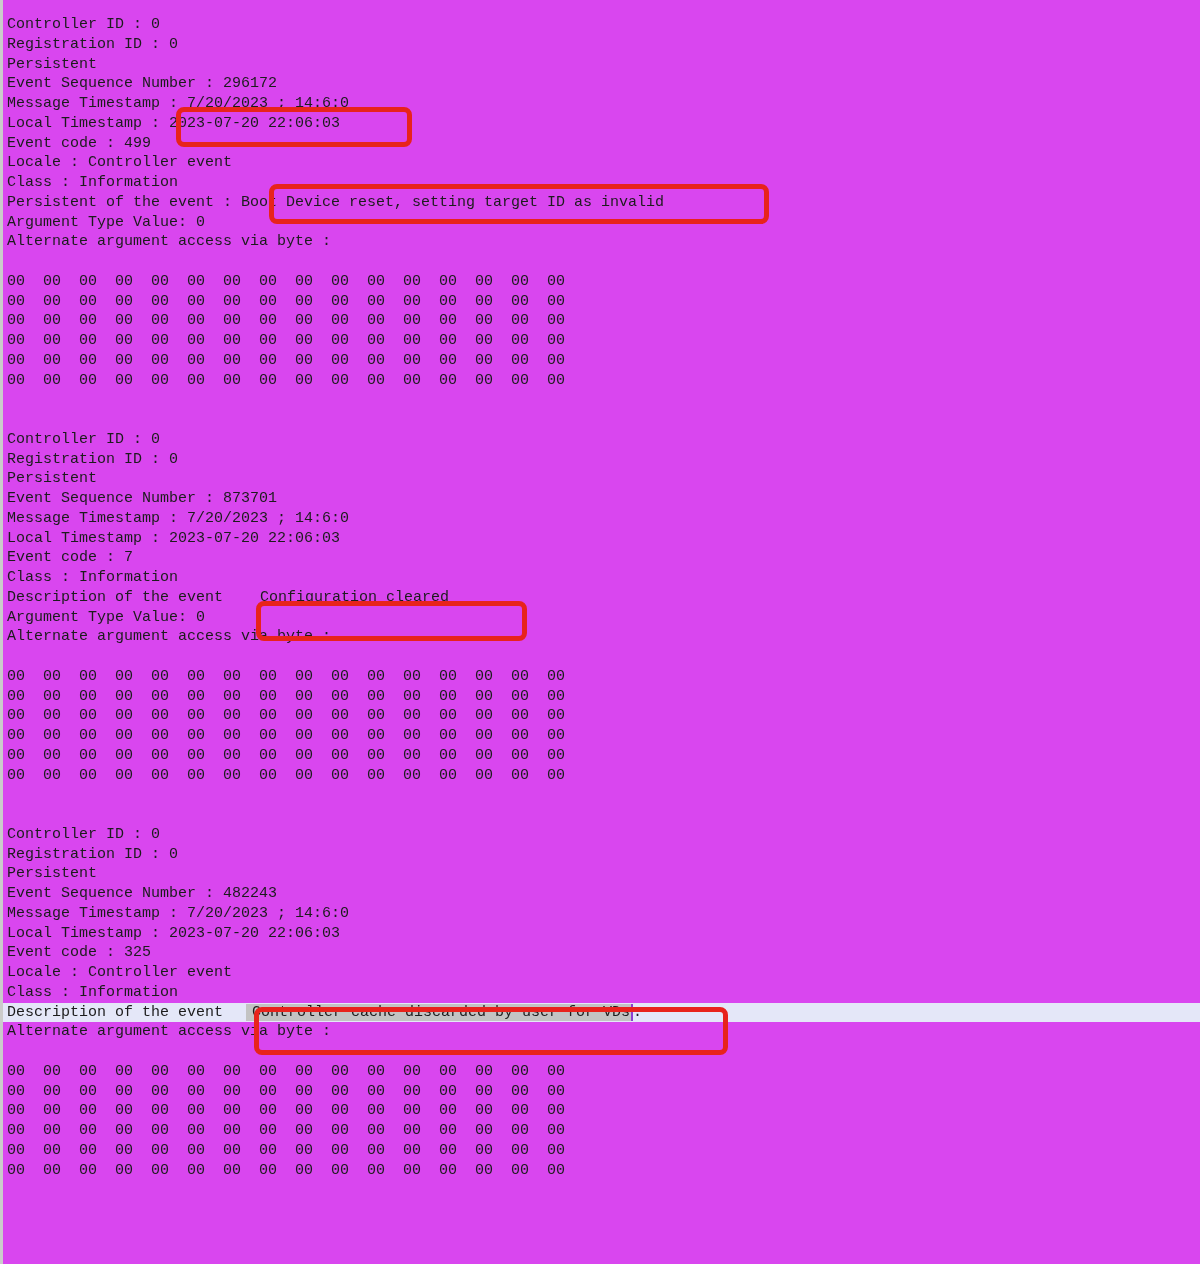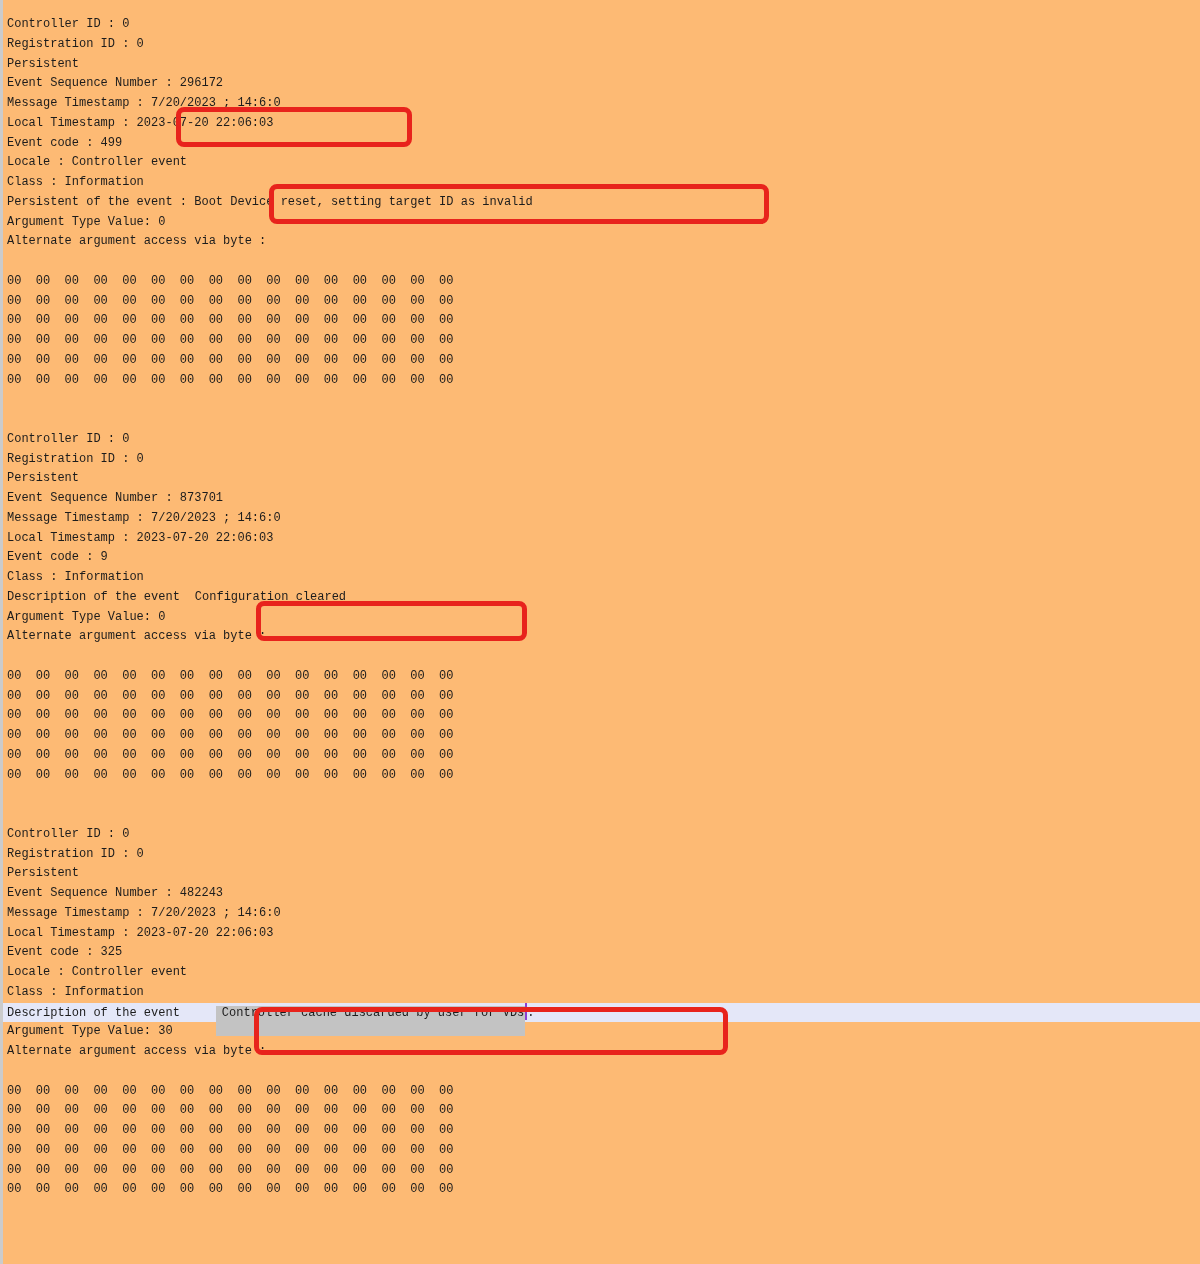--- a/index.html
+++ b/index.html
@@ -11,23 +11,23 @@
     --strip-gray: #cbcbcb;
   }
   * { box-sizing: border-box; }
   html, body { margin: 0; padding: 0; background: #ffffff; }
   body { width: 1200px; height: 1264px; overflow: hidden; }
 
   .page {
     position: relative;
     width: 1200px;
     height: 1264px;
-    background: #fdba74;
+    background: #d946ef;
     font-family: "Liberation Mono", "DejaVu Sans Mono", monospace;
-    font-size: 12px;
+    font-size: 15px;
     color: var(--text-color);
   }
 
   .left-strip {
     position: absolute;
     left: 0; top: 0;
     width: 3px; height: 100%;
     background: var(--strip-gray);
     z-index: 10;
   }
@@ -43,25 +43,25 @@
     line-height: 19.76px;
     white-space: pre;
     padding-left: 7px;
     width: 100%;
   }
 
   .line.hl { background: var(--row-highlight); }
 
   .sel {
     background: var(--selection-gray);
-    margin-left: 36px;
-    padding: 0 1px 16px 6px;
+    margin-left: 23px;
+    padding: 0 1px 0 6px;
   }
 
-  .gap-val { margin-left: 15px; }
+  .gap-val { margin-left: 37px; }
 
   .caret {
     display: inline-block;
     width: 2px;
     height: 17px;
     background: var(--caret-purple);
     vertical-align: text-bottom;
     margin: 0 0 0 0;
   }
 
@@ -110,21 +110,21 @@
       <div class="line"></div>
     </div>
 
     <div class="event">
       <div class="line">Controller ID : 0</div>
       <div class="line">Registration ID : 0</div>
       <div class="line">Persistent</div>
       <div class="line">Event Sequence Number : 873701</div>
       <div class="line">Message Timestamp : 7/20/2023 ; 14:6:0</div>
       <div class="line">Local Timestamp : 2023-07-20 22:06:03</div>
-      <div class="line">Event code : 9</div>
+      <div class="line">Event code : 7</div>
       <div class="line">Class : Information</div>
       <div class="line"><span>Description of the event</span><span class="gap-val">Configuration cleared</span></div>
       <div class="line">Argument Type Value: 0</div>
       <div class="line">Alternate argument access via byte :</div>
       <div class="line"></div>
       <div class="line">00  00  00  00  00  00  00  00  00  00  00  00  00  00  00  00</div>
       <div class="line">00  00  00  00  00  00  00  00  00  00  00  00  00  00  00  00</div>
       <div class="line">00  00  00  00  00  00  00  00  00  00  00  00  00  00  00  00</div>
       <div class="line">00  00  00  00  00  00  00  00  00  00  00  00  00  00  00  00</div>
       <div class="line">00  00  00  00  00  00  00  00  00  00  00  00  00  00  00  00</div>
@@ -137,21 +137,20 @@
       <div class="line">Controller ID : 0</div>
       <div class="line">Registration ID : 0</div>
       <div class="line">Persistent</div>
       <div class="line">Event Sequence Number : 482243</div>
       <div class="line">Message Timestamp : 7/20/2023 ; 14:6:0</div>
       <div class="line">Local Timestamp : 2023-07-20 22:06:03</div>
       <div class="line">Event code : 325</div>
       <div class="line">Locale : Controller event</div>
       <div class="line">Class : Information</div>
       <div class="line hl"><span>Description of the event</span><span class="sel">Controller cache discarded by user for VDs</span><span class="caret"></span><span>:</span></div>
-      <div class="line">Argument Type Value: 30</div>
       <div class="line">Alternate argument access via byte :</div>
       <div class="line"></div>
       <div class="line">00  00  00  00  00  00  00  00  00  00  00  00  00  00  00  00</div>
       <div class="line">00  00  00  00  00  00  00  00  00  00  00  00  00  00  00  00</div>
       <div class="line">00  00  00  00  00  00  00  00  00  00  00  00  00  00  00  00</div>
       <div class="line">00  00  00  00  00  00  00  00  00  00  00  00  00  00  00  00</div>
       <div class="line">00  00  00  00  00  00  00  00  00  00  00  00  00  00  00  00</div>
       <div class="line">00  00  00  00  00  00  00  00  00  00  00  00  00  00  00  00</div>
       <div class="line"></div>
       <div class="line"></div>

